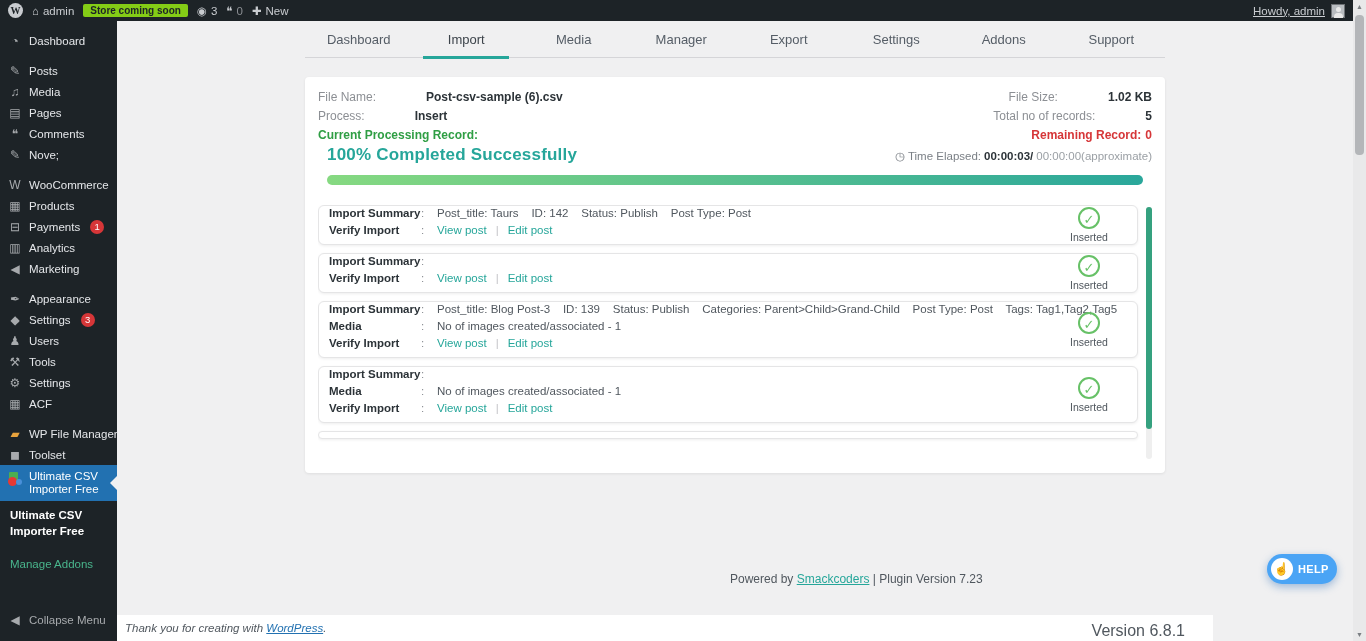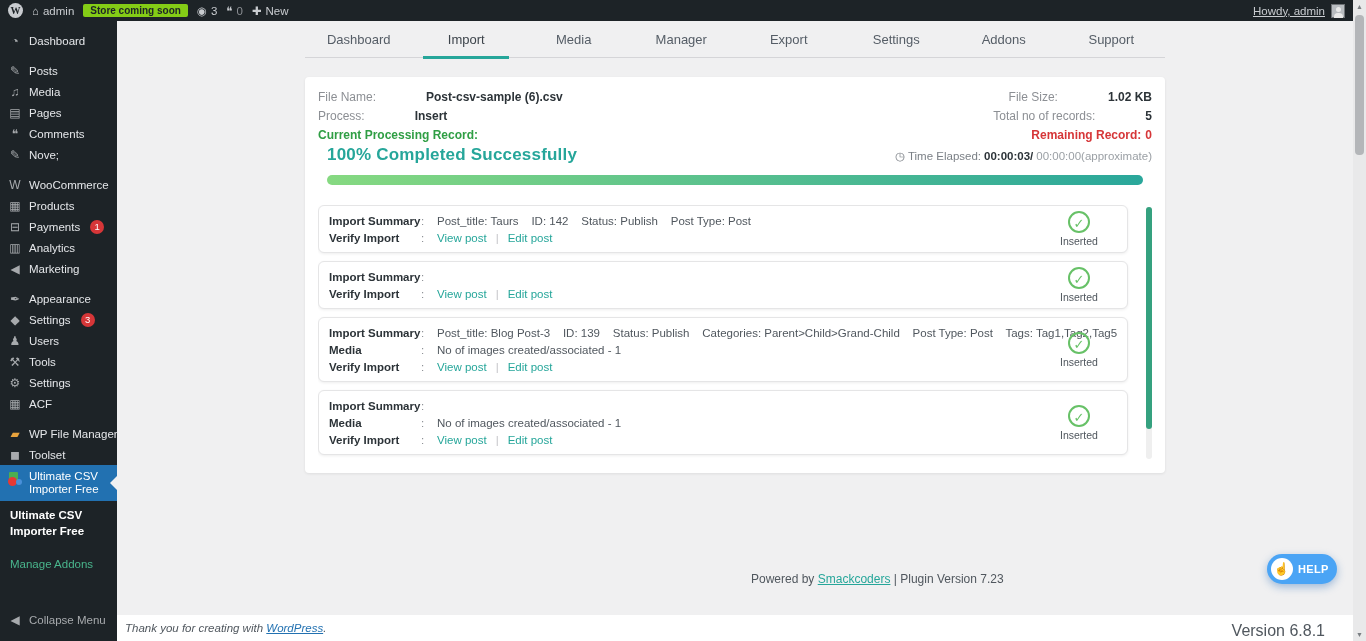--- a/index.html
+++ b/index.html
@@ -70,46 +70,46 @@
   .red-txt { color:#d63638; font-weight:bold; }
   .head-row { display:flex; margin-top:0; height:22px; }
   .prog-title { color:#26a69a; font-size:17px; font-weight:bold; padding-left:9px; letter-spacing:.2px; }
   .time-wrap { margin-left:auto; font-size:11.5px; color:#7a7f85; display:flex; align-items:center; gap:3px; }
   .time-bold { color:#2c3338; font-weight:bold; }
   .time-dim { color:#9ba0a5; }
   .pbar { margin:8px 9px 0; height:10px; border-radius:6px;
     background:linear-gradient(90deg,#86d981,#2aa79b); }
   .list { position:relative; margin-top:20px; height:256px; overflow:hidden; }
   .row { background:#fff; border:1px solid #e5e5e6; border-radius:6px;
-    box-shadow:0 1px 3px rgba(0,0,0,.07); padding:8px 95px 6px 10px; margin:0 24px 8px 0; position:relative; }
+    box-shadow:0 1px 3px rgba(0,0,0,.07); padding:0 95px 6px 10px; margin:0 14px 8px 0; position:relative; }
   .rline { display:flex; font-size:11.5px; line-height:15px; color:#50575e; white-space:pre; margin-top:2px; }
   .rline:first-child { margin-top:0; }
   .rlab { width:92px; flex:none; font-weight:bold; color:#2c3338; }
   .rcolon { width:16px; flex:none; color:#8c8f94; }
   .vlink { color:#26a69a; cursor:pointer; }
   .vpipe { color:#c3c4c7; margin:0 9px; }
   .status { position:absolute; right:-77px; top:50%; transform:translateY(-50%); width:60px; text-align:center; }
   .row .status { right:18px; }
   .check-circle { width:22px; height:22px; border:2px solid #67c167; border-radius:50%; color:#67c167;
     font-size:13px; line-height:21px; text-align:center; margin:0 auto; }
   .status-label { font-size:10.5px; color:#50575e; margin-top:2px; }
   .vtrack { position:absolute; right:0; top:2px; width:6px; height:252px; background:#efefef; border-radius:3px; cursor:pointer; }
   .vthumb { width:6px; height:222px; background:#35a17f; border-radius:3px; }
 
-  .plugin-footer { position:absolute; left:634px; top:551px; font-size:12px; color:#50575e; }
+  .plugin-footer { position:absolute; left:613px; top:551px; font-size:12px; color:#50575e; }
   .sc-link { color:#26a69a; text-decoration:underline; cursor:pointer; }
   .help-btn { position:absolute; left:1150px; top:533px; width:70px; height:30px; background:#4aa4f5;
     border:none; border-radius:16px; color:#fff; display:flex; align-items:center; gap:5px;
     padding:0 10px 0 4px; box-shadow:0 3px 8px rgba(30,100,180,.4); cursor:pointer; }
   .hand-circle { width:22px; height:22px; background:#fff; border-radius:50%; color:#3b96ee;
     font-size:12px; line-height:22px; text-align:center; flex:none; }
   .help-label { font-size:11px; font-weight:bold; letter-spacing:.3px; font-family:"Liberation Sans",sans-serif; }
 
   
-  .wp-footer { position:absolute; left:117px; top:615px; width:1236px; height:26px; background:#fff; }
+  .wp-footer { position:absolute; left:117px; top:615px; width:1096px; height:26px; background:#fff; }
   .thanks { position:absolute; left:8px; top:7px; font-size:11.5px; font-style:italic; color:#50575e; }
   .wp-link { color:#2271b1; text-decoration:underline; cursor:pointer; }
   .version { position:absolute; right:28px; top:7px; font-size:16px; color:#50575e; }
 
   
   .scrollcol { position:absolute; right:0; top:0; width:13px; height:641px; background:#e9e9ea; z-index:10; }
   .sc-arrow { position:absolute; left:0; width:13px; text-align:center; color:#7b7f83; font-size:7px; cursor:pointer; }
   .sc-up { top:3px; } .sc-down { bottom:3px; }
   .sc-thumb { position:absolute; left:2px; top:15px; width:9px; height:140px; background:#b4b6b9; border-radius:4px; cursor:pointer; }
 </style>

